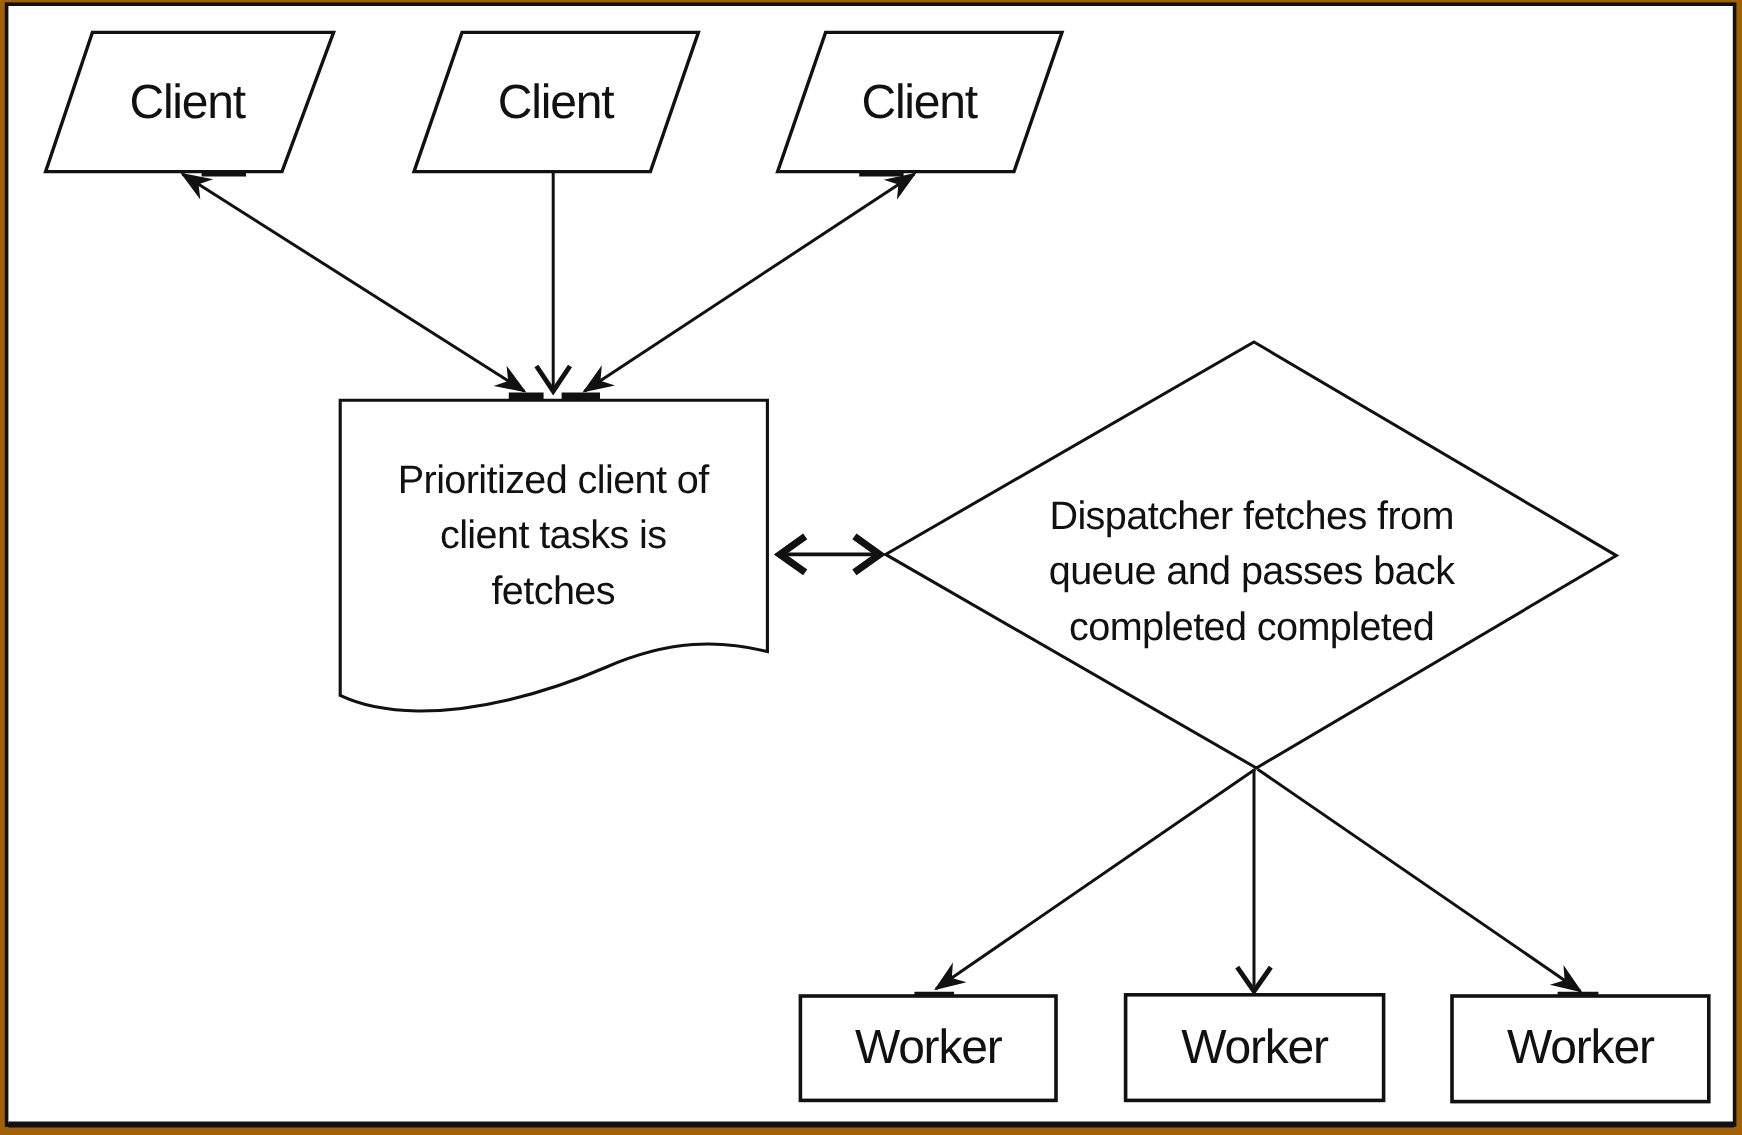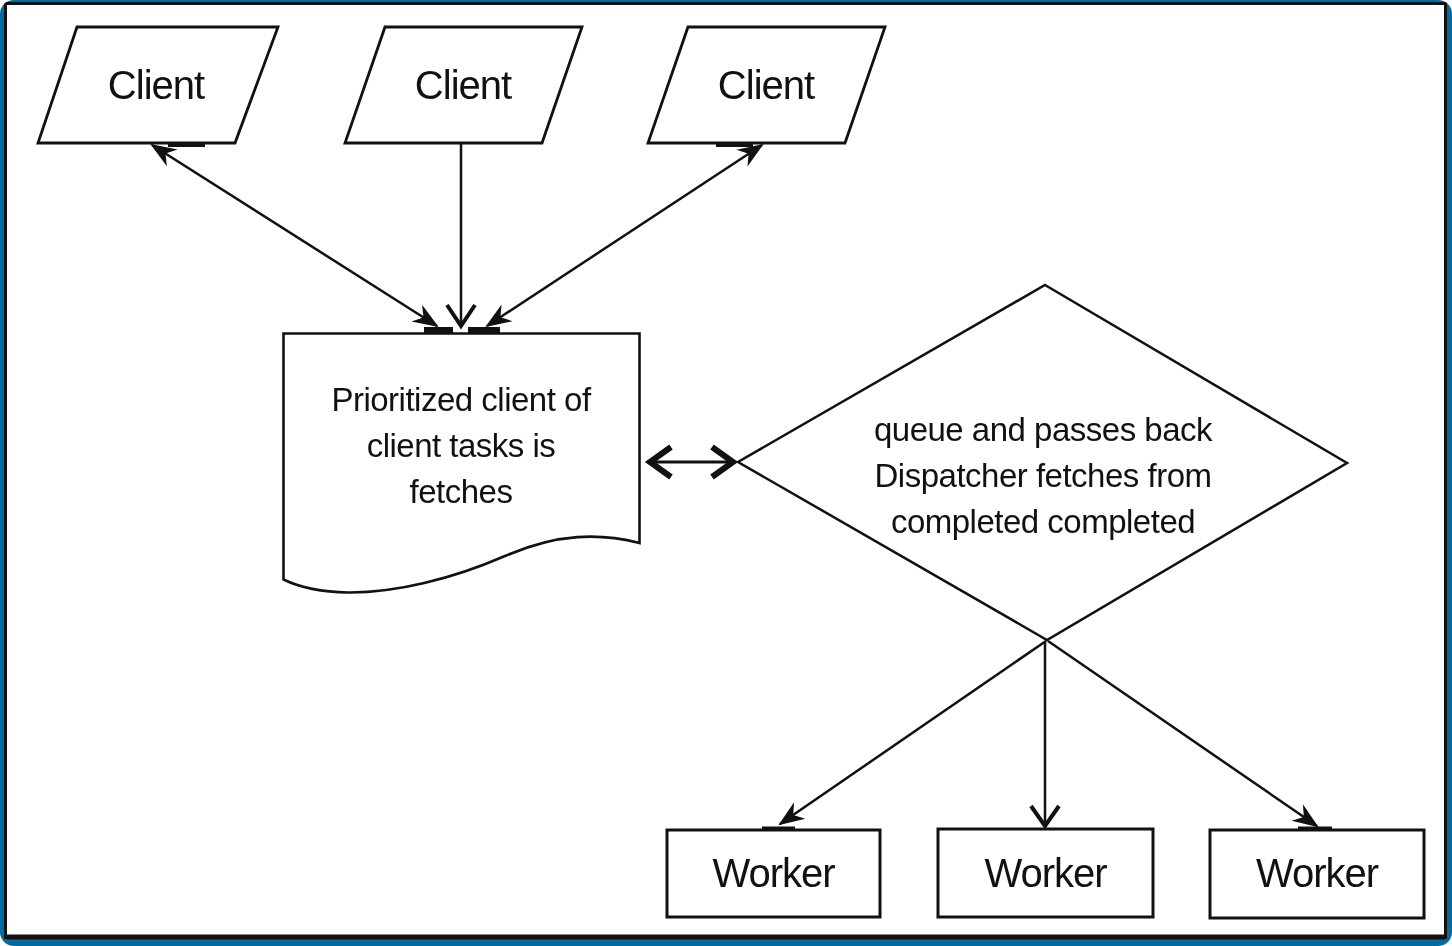--- a/index.html
+++ b/index.html
@@ -1,20 +1,19 @@
 <!DOCTYPE html>
 <html><head>
 <meta charset="utf-8">
 <style>
   html,body{margin:0;padding:0;background:#ffffff;}
   .stage{
-    position:relative;width:1452px;height:946px;background:#0369a1;
+    position:relative;width:1452px;height:946px;background:#a16207;
     font-family:"Liberation Sans","DejaVu Sans",sans-serif;color:#111;
     overflow:hidden;
-    border-radius:14px;
   }
   .stage svg{position:absolute;left:0;top:0;}
   .label{position:absolute;text-align:center;color:#111;}
   .node-label{font-size:40px;line-height:46px;letter-spacing:-1px;}
   .block-label{font-size:33px;line-height:46px;letter-spacing:-0.5px;}
   .block-label span{display:block;}
   .shape{fill:#ffffff;stroke:#111;}
   .edge{stroke:#111;fill:none;}
 </style>
 </head>
@@ -73,22 +72,22 @@
   <div class="label node-label" style="left:363px;top:62px;width:200px;">Client</div>
   <div class="label node-label" style="left:666px;top:62px;width:200px;">Client</div>
 
   <div class="label block-label" style="left:281px;top:377px;width:360px;">
     <span>Prioritized client of</span>
     <span>client tasks is</span>
     <span>fetches</span>
   </div>
 
   <div class="label block-label" style="left:853px;top:407px;width:380px;">
+    <span>Dispatcher fetches from</span>
     <span>queue and passes back</span>
-    <span>Dispatcher fetches from</span>
     <span>completed completed</span>
   </div>
 
   <div class="label node-label" style="left:667px;top:850px;width:213px;">Worker</div>
   <div class="label node-label" style="left:938px;top:850px;width:215px;">Worker</div>
   <div class="label node-label" style="left:1210px;top:850px;width:214px;">Worker</div>
 
 </div>
 
 </body></html>

